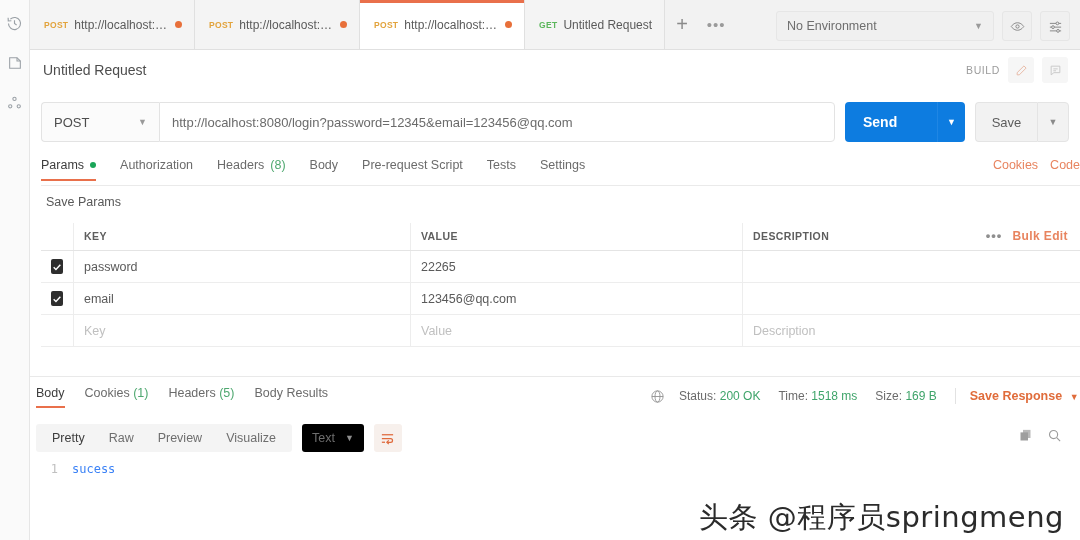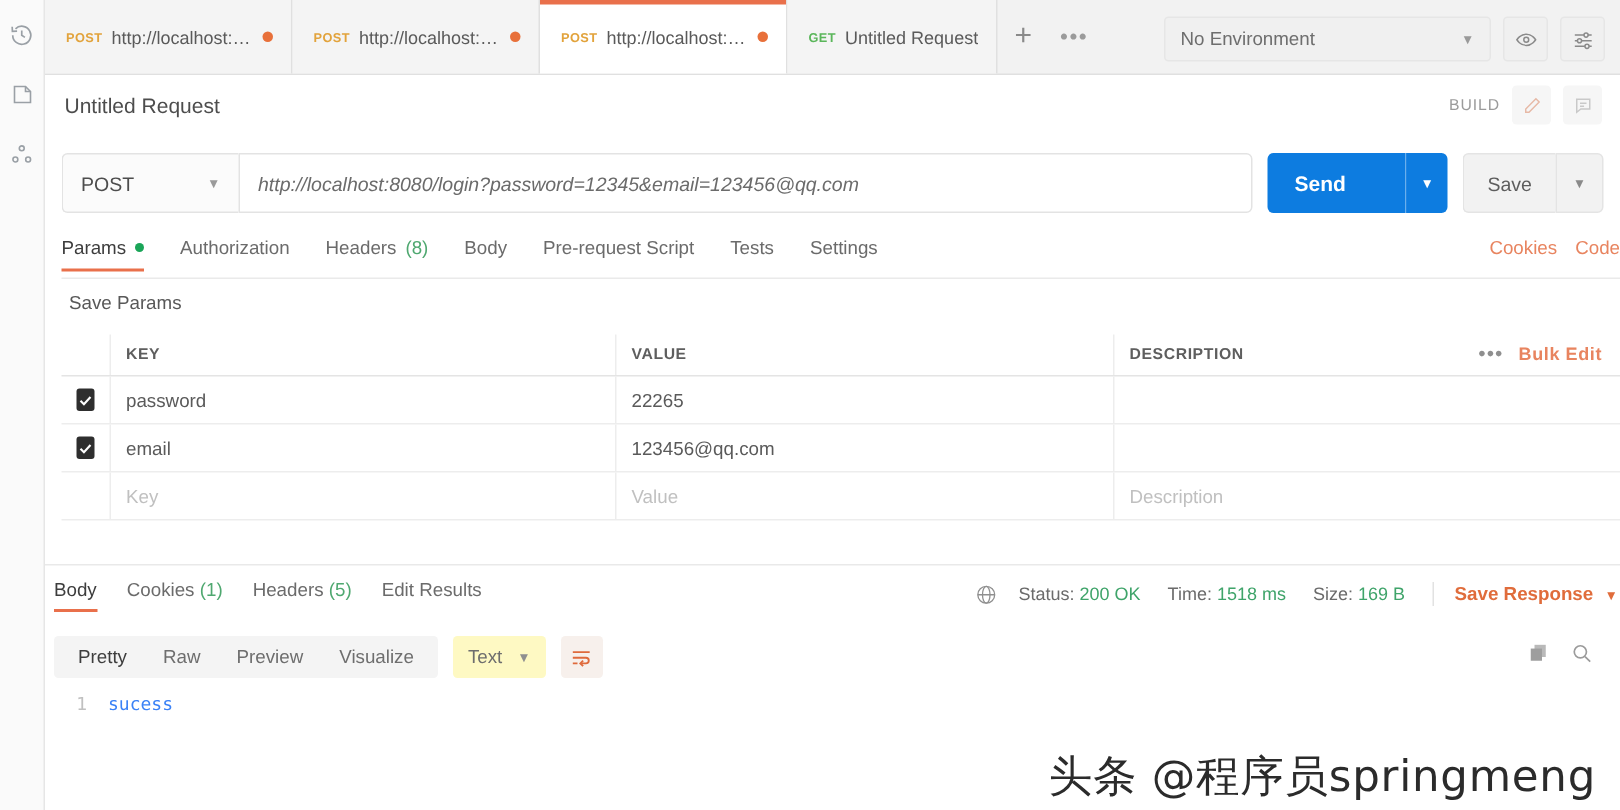--- a/index.html
+++ b/index.html
@@ -100,21 +100,20 @@
     width: 118px; background: #fbfbfb; border: 1px solid #e3e3e3; border-right: none;
     border-radius: 4px 0 0 4px; display: flex; align-items: center; padding: 0 12px;
     font-size: 13px; color: #4d4d4d; cursor: pointer;
   }
   .method-box .caret { margin-left: auto; color: #9a9a9a; font-size: 9px; }
   .url-box {
     flex: 1 1 auto; background: #fff; border: 1px solid #e3e3e3;
     border-radius: 0 4px 4px 0; display: flex; align-items: center; padding: 0 12px;
     font-size: 13px; color: #6b6b6b; overflow: hidden; white-space: nowrap;
     max-width: 706px;
-    font-style: italic;
   }
   .send-wrap { display: flex; margin-left: 10px; }
   .send-btn {
     width: 92px; background: #0d7ce0; color: #fff; border-radius: 4px 0 0 4px;
     display: flex; align-items: center; padding-left: 18px;
     font-size: 14px; font-weight: bold; cursor: pointer;
   }
   .send-caret {
     width: 28px; background: #0d7ce0; color: #fff; border-radius: 0 4px 4px 0;
     display: flex; align-items: center; justify-content: center; font-size: 9px;
@@ -209,21 +208,21 @@
   
   .viewer-bar {
     position: absolute; left: 36px; top: 424px; display: flex; align-items: center; gap: 0;
   }
   .viewer-tabs {
     display: flex; align-items: flex-end; background: #f4f4f4; border-radius: 3px; height: 28px; padding: 0 4px;
   }
   .vtab { font-size: 12.5px; color: #6e6e6e; padding: 0 12px; cursor: pointer; line-height: 28px; }
   .vtab.active { color: #3d3d3d; }
   .fmt-select {
-    margin-left: 10px; height: 28px; background: #fef9c3; border-radius: 3px;
+    margin-left: 10px; height: 28px; background: #000000; border-radius: 3px;
     display: flex; align-items: center; padding: 0 10px; font-size: 12.5px; color: #6e6e6e; cursor: pointer; justify-content: space-between;
   }
   .fmt-select .caret { margin-left: 10px; font-size: 9px; color: #8f8f8f; }
   .wrap-btn {
     margin-left: 10px; width: 28px; height: 28px; background: #f7f0ec; border-radius: 3px;
     display: flex; align-items: center; justify-content: center; cursor: pointer;
   }
   .viewer-right { position: absolute; right: 18px; top: 428px; display: flex; align-items: center; gap: 14px; }
   .vicon { color: #9b9b9b; cursor: pointer; display: flex; }
 
@@ -444,21 +443,21 @@
     </div>
     <div class="restab">
       <span>Cookies</span>
       <span class="count">(1)</span>
     </div>
     <div class="restab">
       <span>Headers</span>
       <span class="count">(5)</span>
     </div>
     <div class="restab">
-      <span>Edit Results</span>
+      <span>Body Results</span>
     </div>
   </div>
 
   <div class="res-meta">
     <span class="globe">
       <svg width="15" height="15" viewBox="0 0 24 24" fill="none" stroke="currentColor" stroke-width="1.4">
         <circle cx="12" cy="12" r="9"></circle>
           <ellipse cx="12" cy="12" rx="4" ry="9"></ellipse>
         <line x1="3" y1="12" x2="21" y2="12"></line>
       </svg>

